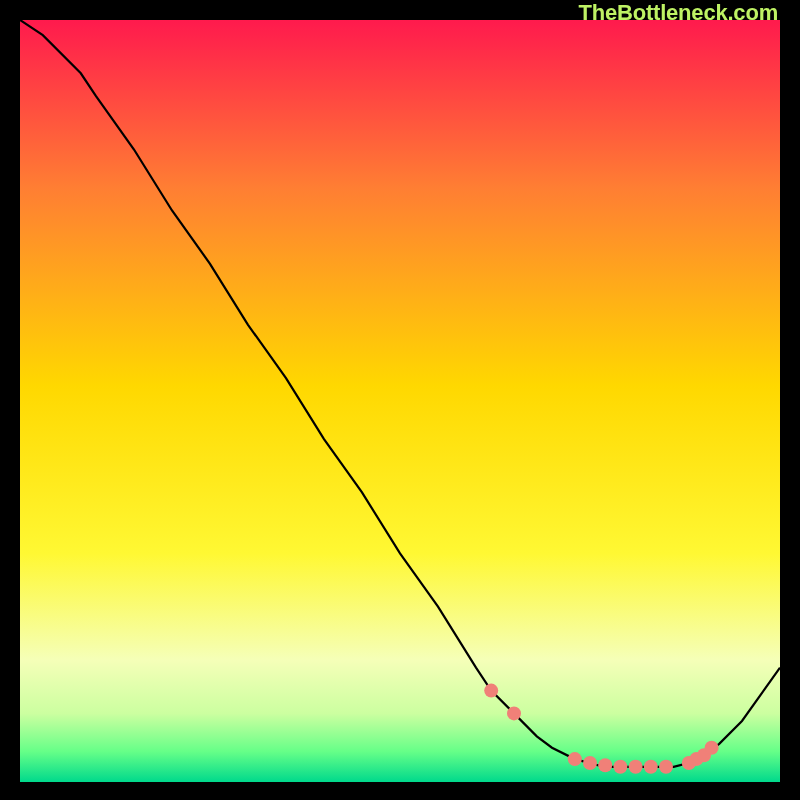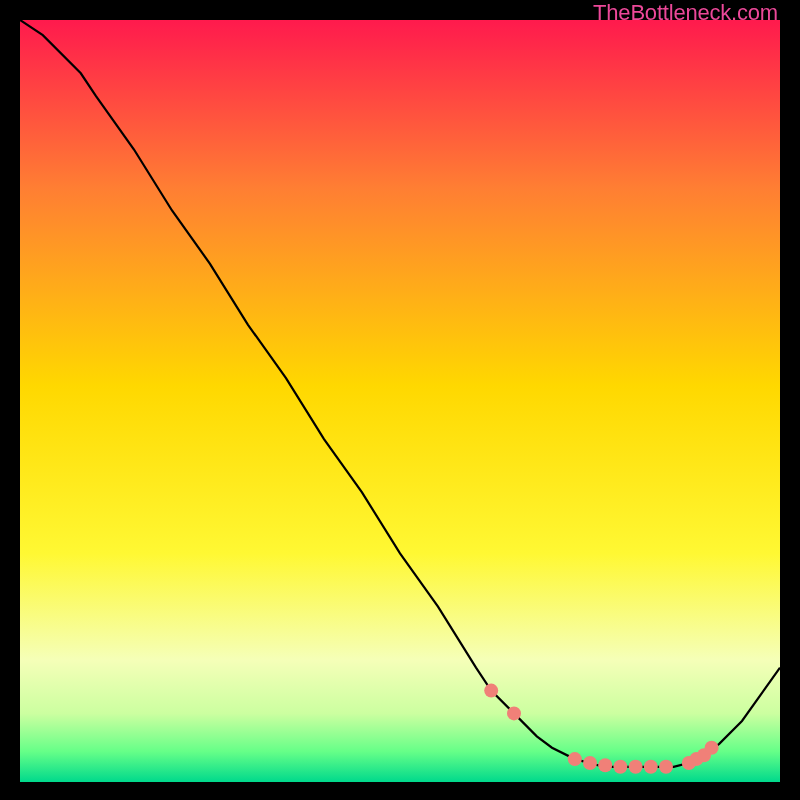--- a/index.html
+++ b/index.html
@@ -21,23 +21,23 @@
     position: absolute;
     left: 20px;
     top: 20px;
     width: 760px;
     height: 762px;
   }
   .watermark {
     position: absolute;
     top: 0px;
     right: 22px;
-    color: #ec4899;
+    color: #bef264;
     font-size: 22px;
-    font-weight: 400;
+    font-weight: 700;
     z-index: 10;
     letter-spacing: -0.2px;
   }
 </style>
 </head>
 <body>
 
 <div class="container">
   <div class="watermark">TheBottleneck.com</div>
   <svg class="plot-area" viewBox="0 0 760 762" preserveAspectRatio="none">

